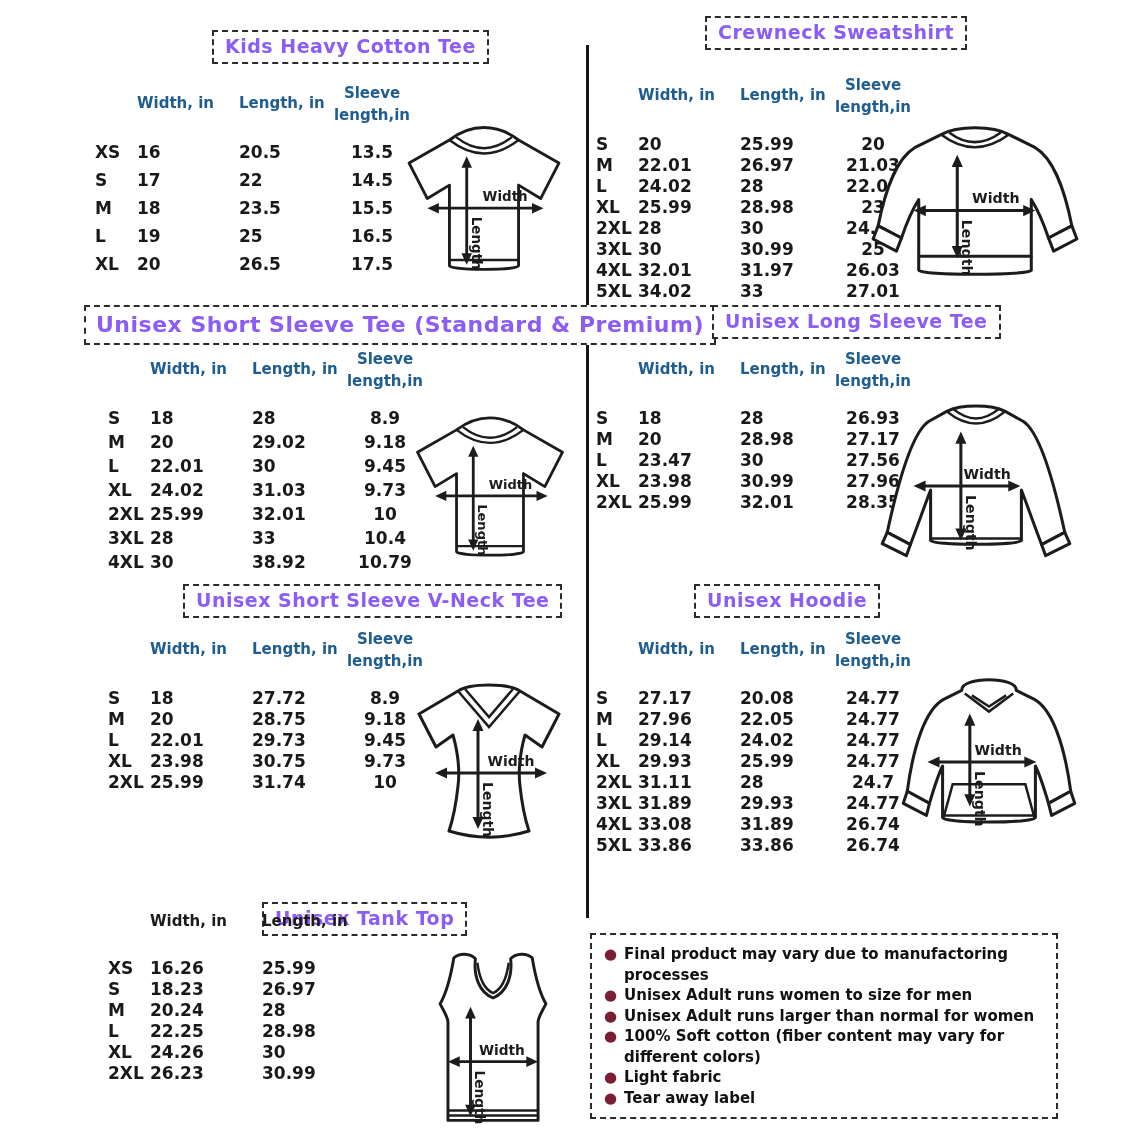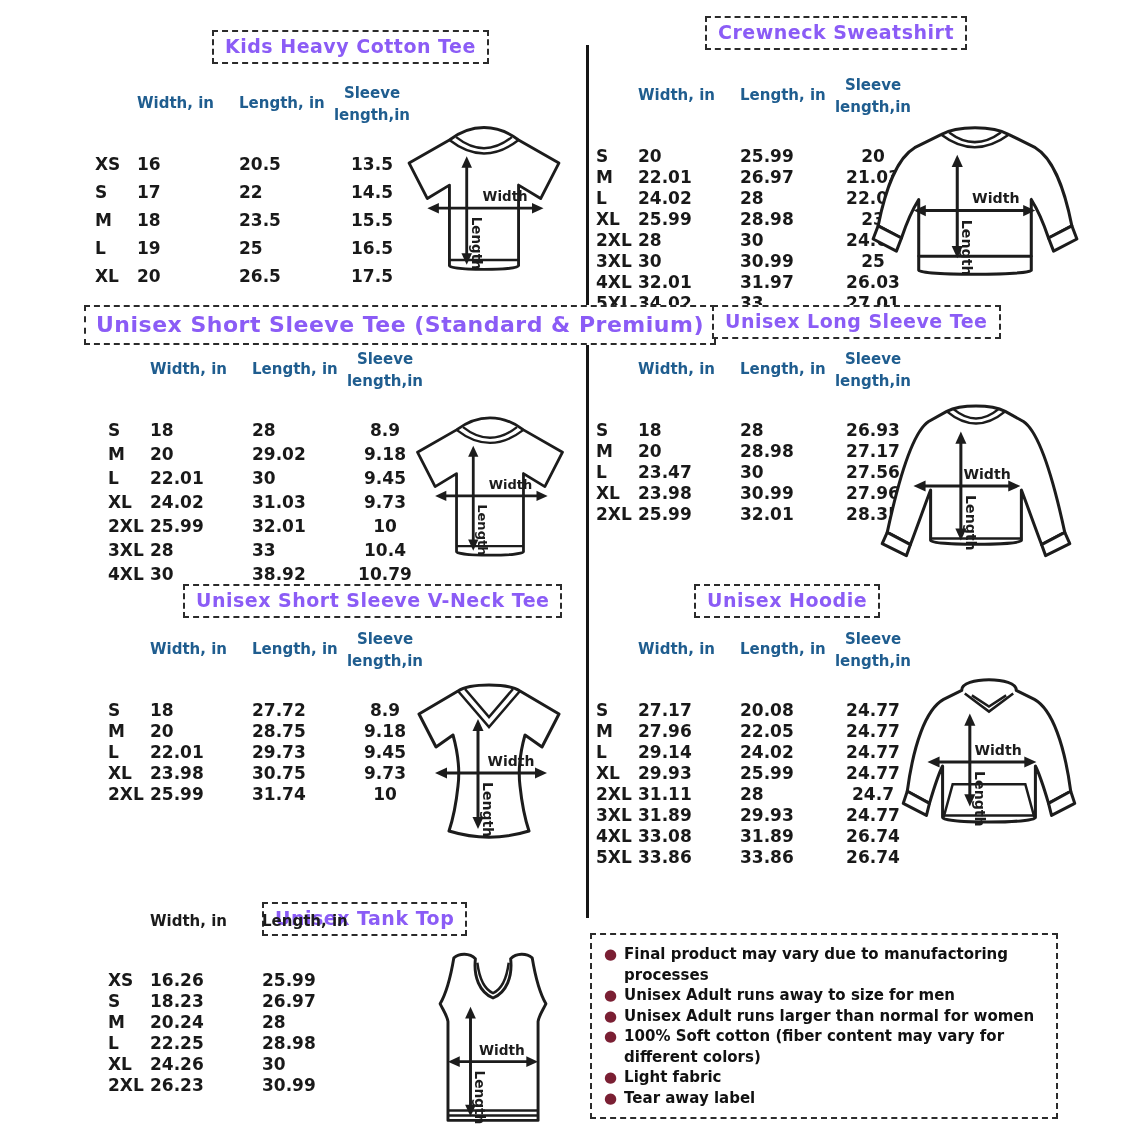--- a/index.html
+++ b/index.html
@@ -7,21 +7,21 @@
         font-family:"DejaVu Sans",sans-serif;color:#1b1b1b;}
   .divider{position:absolute;width:3px;background:#161616;}
   .sec-title{position:absolute;border:2px dashed #2b2b2b;background:#fff;color:#8b5cf6;
              font-weight:bold;font-size:19px;padding:3px 11px 5px;white-space:nowrap;letter-spacing:.5px;}
   .sec-title.small{font-size:22px;padding:5px 10px 6px;}
   .tbl{position:absolute;}
   .hdr{display:flex;align-items:center;min-height:40px;color:#1f5d8f;font-weight:bold;font-size:15px;}
   .tbl.dark .hdr{color:#1b1b1b;}
   .h{padding-bottom:2px;}
   .hs{text-align:center;line-height:22px;padding-bottom:0;}
-  .rows{margin-top:28px;}
+  .rows{margin-top:16px;}
   .row{display:flex;font-weight:bold;font-size:17px;color:#191919;}
   .lh28 .row{height:28px;}
   .lh24 .row{height:24px;}
   .lh21 .row{height:21px;}
   .cs{width:42px;}
   .cw{width:102px;}
   .cl{width:90px;}
   .csl{width:86px;text-align:center;}
   .t-tank .cw{width:112px;}
   .t-tank .cl{width:100px;}
@@ -546,21 +546,21 @@
   </div>
 
   <div class="notes" style="left:590px;top:933px;width:440px;">
     <div>
         <div class="note">
         <span class="dot">●</span>
         <span class="txt">Final product may vary due to manufactoring processes</span>
       </div>
         <div class="note">
         <span class="dot">●</span>
-        <span class="txt">Unisex Adult runs away to size for men</span>
+        <span class="txt">Unisex Adult runs women to size for men</span>
       </div>
         <div class="note">
         <span class="dot">●</span>
         <span class="txt">Unisex Adult runs larger than normal for women</span>
       </div>
         <div class="note">
         <span class="dot">●</span>
         <span class="txt">100% Soft cotton (fiber content may vary for different colors)</span>
       </div>
         <div class="note">

